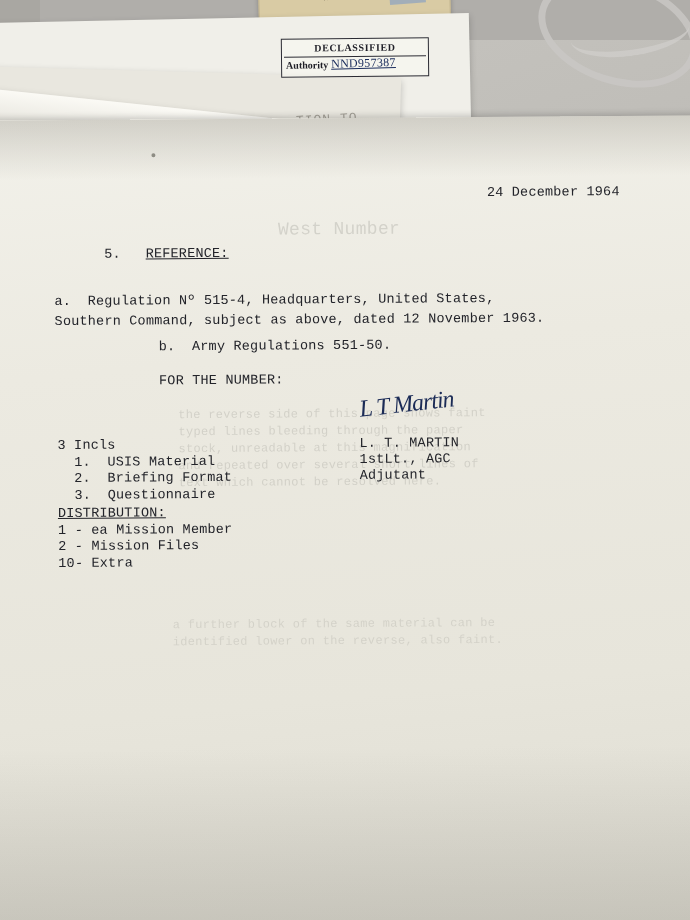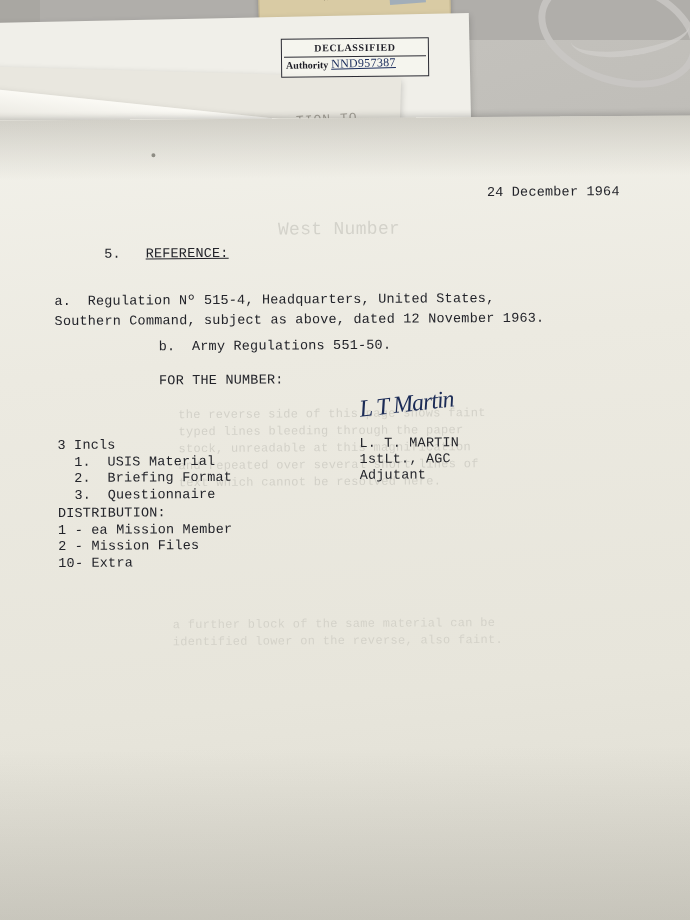--- a/index.html
+++ b/index.html
@@ -258,21 +258,21 @@
     left: 64px; top: 318px;
     white-space: pre;
     line-height: 16.5px;
   }
   .distribution {
     position: absolute;
     left: 64px; top: 386px;
     white-space: pre;
     line-height: 16.5px;
   }
-  .distribution .u { }
+  .distribution .u { text-decoration: underline; }
 
   
   .ghost {
     position: absolute;
     color: #8e8d86;
     opacity: .30;
     font-family: "Liberation Mono", monospace;
     font-size: 12px;
     line-height: 17px;
     white-space: pre;

